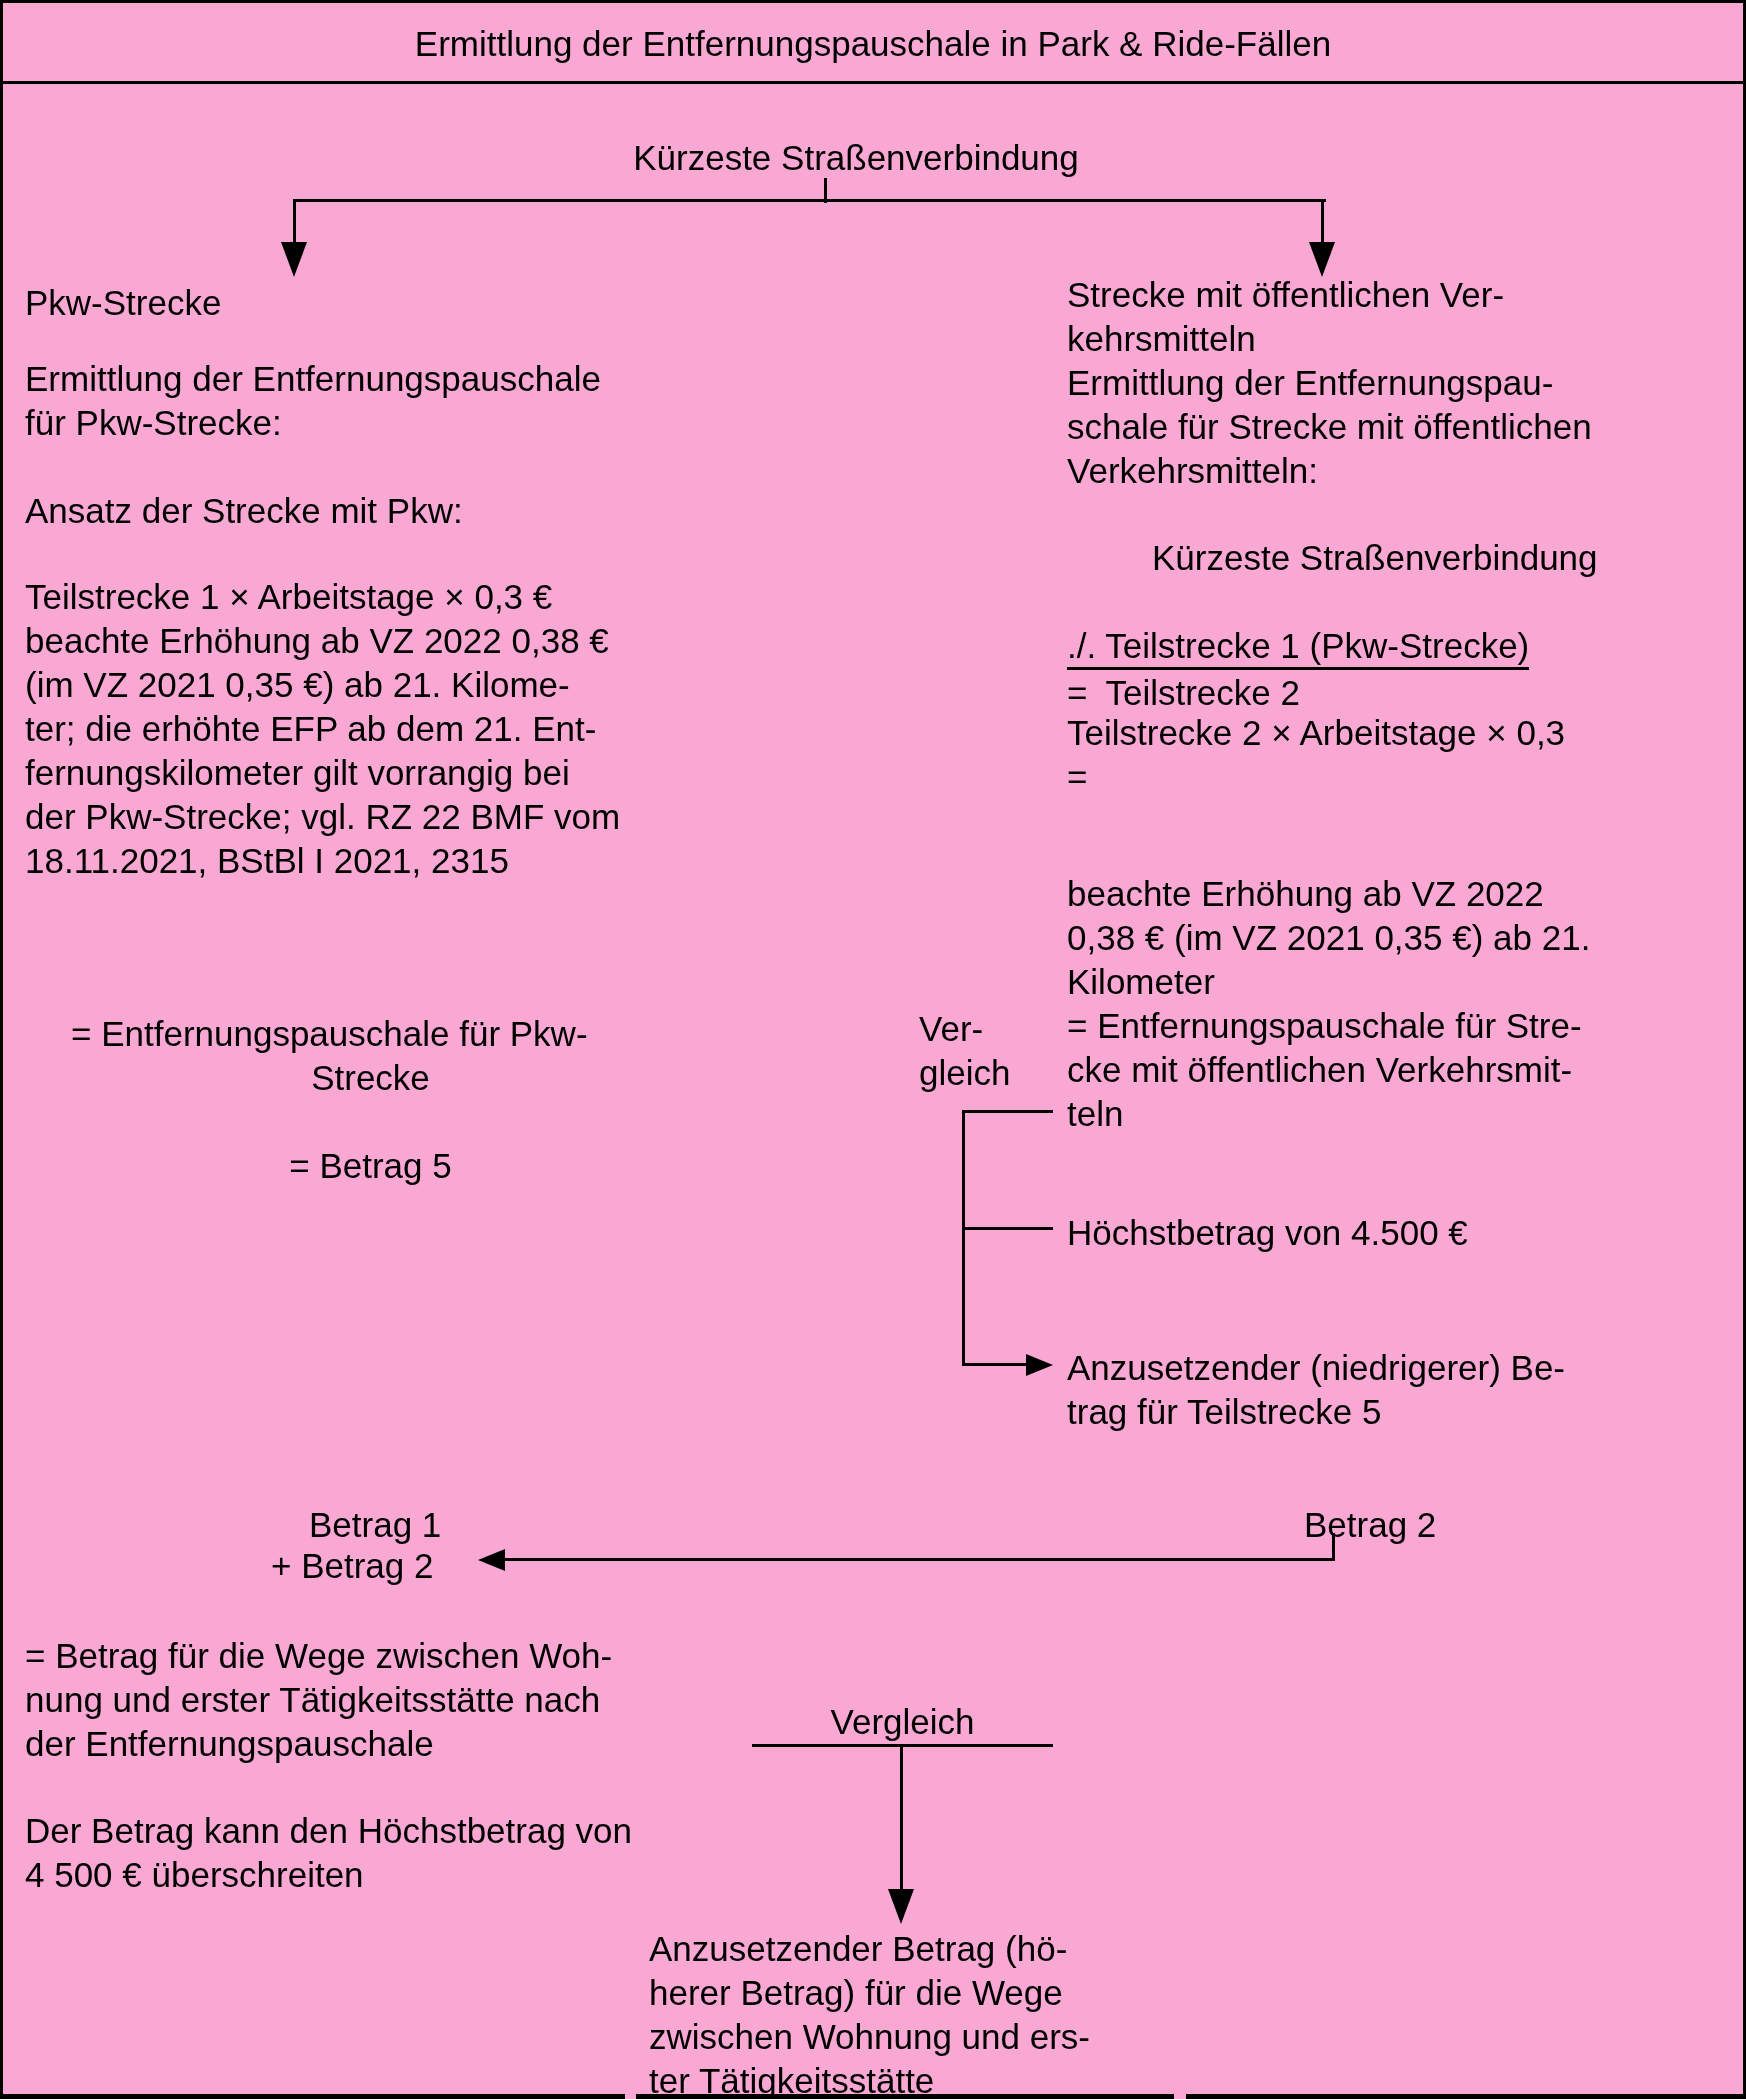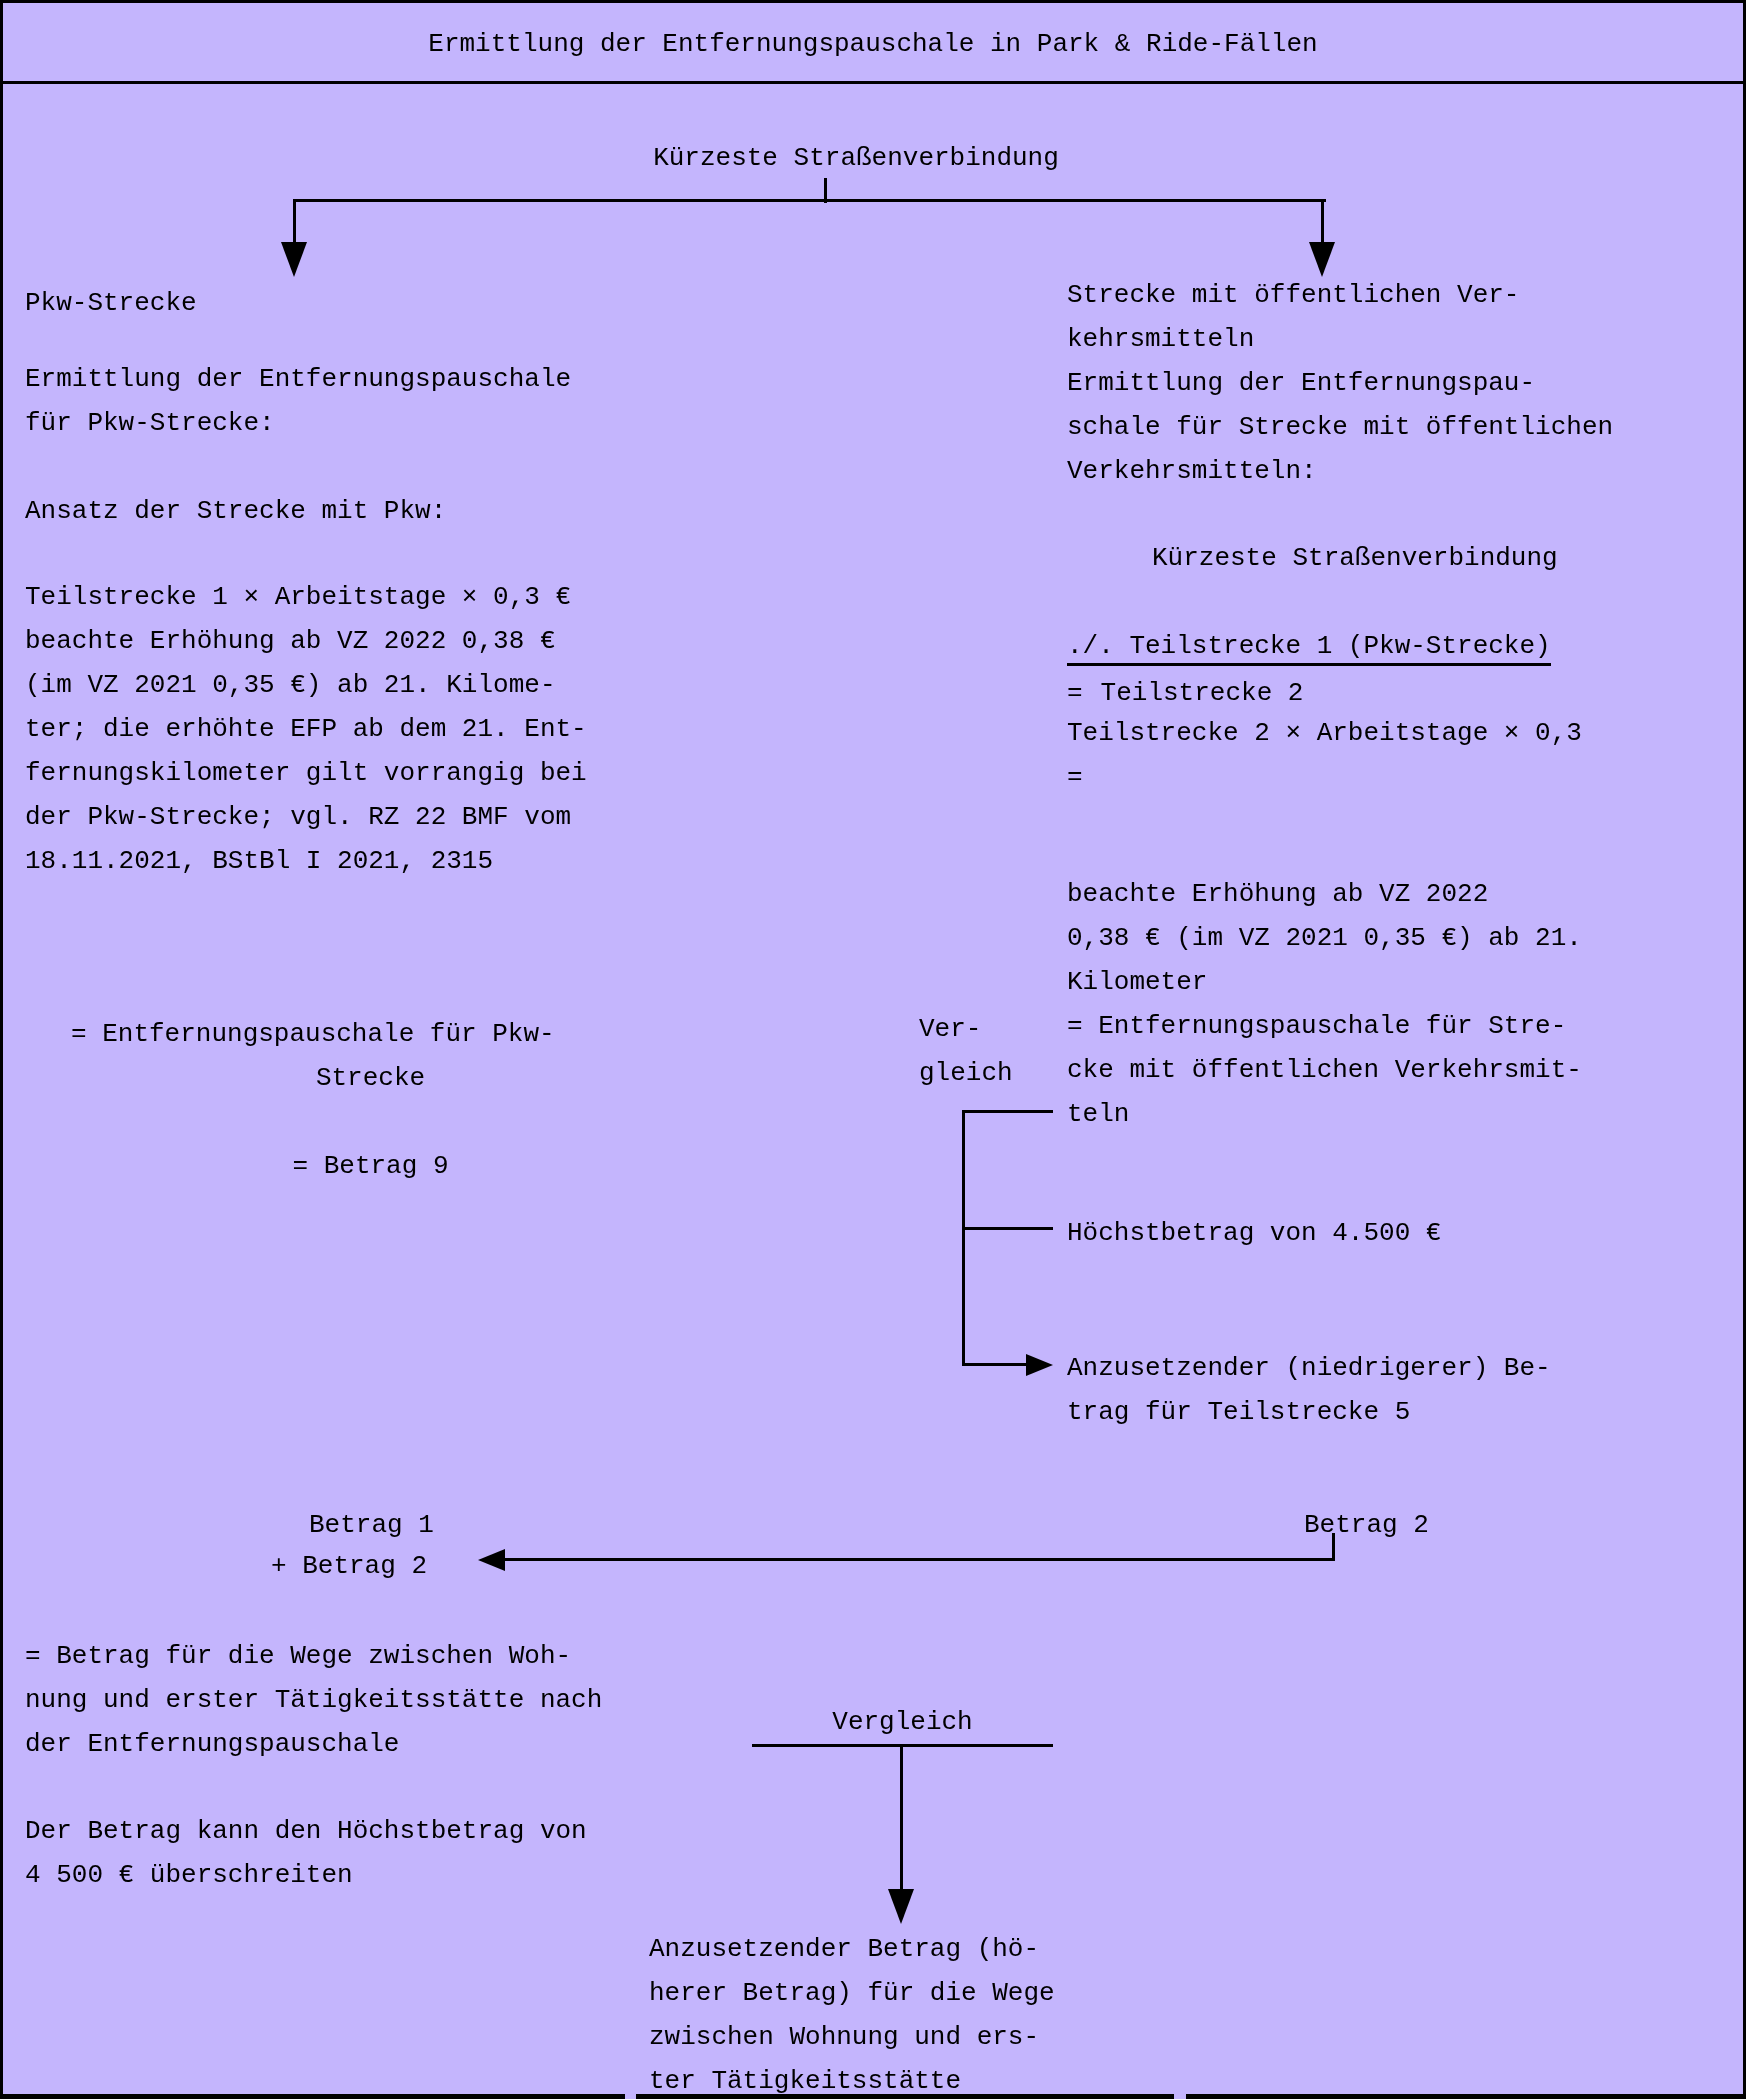--- a/index.html
+++ b/index.html
@@ -3,23 +3,23 @@
 <meta charset="utf-8">
 <style>
   html, body { margin: 0; padding: 0; background: #ffffff; }
   #frame {
     position: relative;
     width: 1746px;
     height: 2100px;
     box-sizing: border-box;
     border: 3.4px solid #000;
     border-bottom: none;
-    background: #c4b5fd;
-    font-family: Liberation Mono, monospace;
-    font-size: 26px;
+    background: #f9a8d4;
+    font-family: Liberation Sans, sans-serif;
+    font-size: 35px;
     line-height: 44px;
     color: #000;
     overflow: hidden;
   }
   .txt { position: absolute; white-space: pre-line; }
   .center { text-align: center; }
   .hline, .vline { position: absolute; background: #000; }
   .arrow-down {
     position: absolute; width: 0; height: 0;
     border-left: 13.5px solid transparent;
@@ -63,21 +63,21 @@
   <div class="txt" style="top:486px; left:22px;">Ansatz der Strecke mit Pkw:</div>
   <div class="txt" style="top:572px; left:22px;">Teilstrecke 1 × Arbeitstage × 0,3 €
 beachte Erhöhung ab VZ 2022 0,38 €
 (im VZ 2021 0,35 €) ab 21. Kilome-
 ter; die erhöhte EFP ab dem 21. Ent-
 fernungskilometer gilt vorrangig bei
 der Pkw-Strecke; vgl. RZ 22 BMF vom
 18.11.2021, BStBl I 2021, 2315</div>
   <div class="txt center" style="top:1053px; left:68px; width:599px;">Strecke</div>
   <div class="txt" style="top:1009px; left:68px; width:599px;">= Entfernungspauschale für Pkw-</div>
-  <div class="txt center" style="top:1141px; left:68px; width:599px;">= Betrag 9</div>
+  <div class="txt center" style="top:1141px; left:68px; width:599px;">= Betrag 5</div>
 
   <div class="txt" style="top:270px; left:1064px;">Strecke mit öffentlichen Ver-
 kehrsmitteln</div>
   <div class="txt" style="top:358px; left:1064px;">Ermittlung der Entfernungspau-
 schale für Strecke mit öffentlichen
 Verkehrsmitteln:</div>
   <div class="txt" style="top:533px; left:1149px;">Kürzeste Straßenverbindung</div>
   <div class="txt" style="top:577px; left:1064px;">
     <span class="underlined">./. Teilstrecke 1 (Pkw-Strecke)</span>
   </div>

